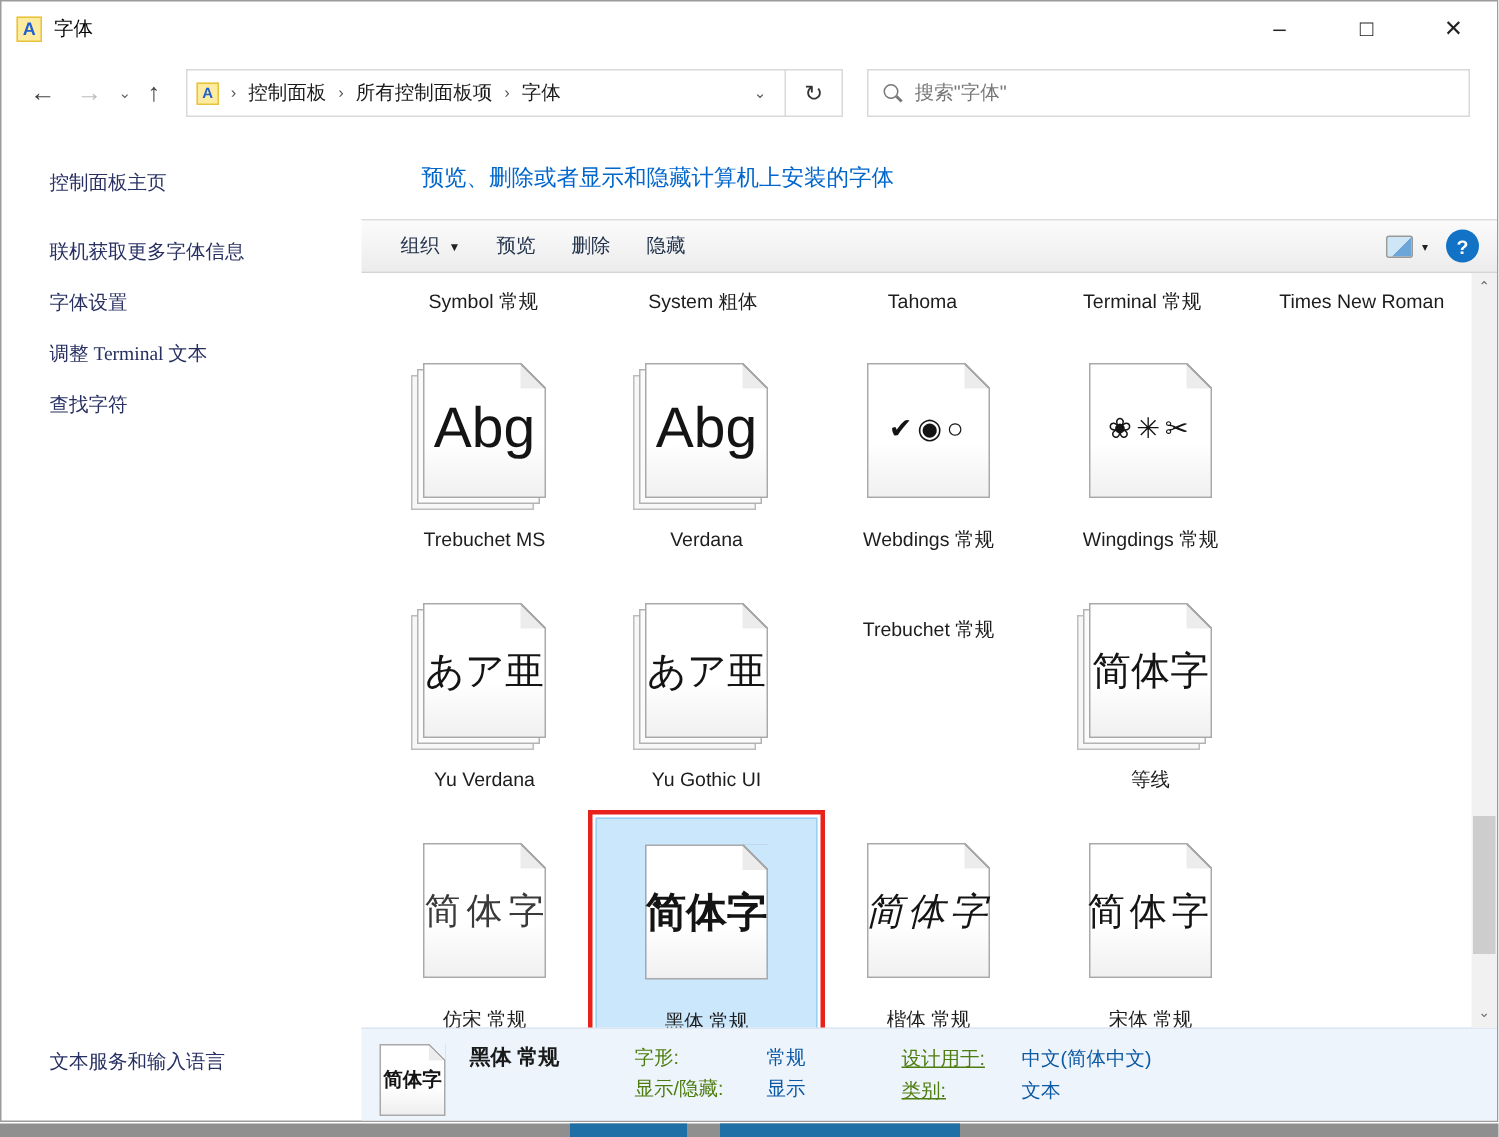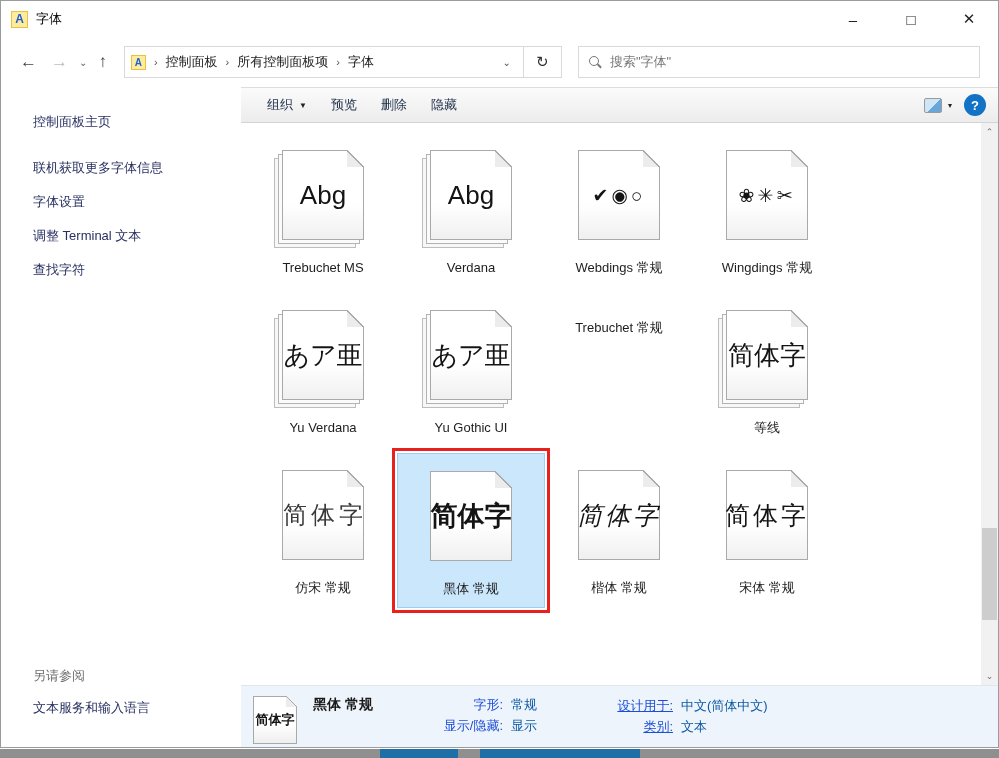--- a/index.html
+++ b/index.html
@@ -25,21 +25,21 @@
   .addr-chevron { margin-left:auto; font-size:10px; color:#555; padding:0 8px; }
   .refresh-btn { width:38px; height:32px; border:1px solid #d9d9d9; border-left:none; display:flex; align-items:center; justify-content:center; font-size:15px; color:#333; }
   .searchbox { display:flex; align-items:center; height:32px; border:1px solid #d9d9d9; margin-left:16px; flex:1; padding:0 10px; }
   .mag-icon { position:relative; width:12px; height:12px; margin-right:9px; flex:0 0 auto; }
   .mag-icon::before { content:""; position:absolute; top:0; left:0; width:8px; height:8px; border:1.5px solid #777; border-radius:50%; }
   .mag-icon::after { content:""; position:absolute; width:5px; height:1.5px; background:#777; transform:rotate(45deg); left:8px; top:9px; }
   .search-text { font-size:13px; color:#777; }
 
   
   .bodyrow { flex:1; display:flex; min-height:0; }
-  .sidebar { width:240px; flex:0 0 auto; display:flex; flex-direction:column; padding:26px 0 14px 32px; }
+  .sidebar { width:240px; flex:0 0 auto; display:flex; flex-direction:column; padding:26px 0 14px 32px;font-family:Liberation Serif, serif; }
   .side-link { font-size:13px; color:#283062; margin-bottom:16px; cursor:pointer; }
   .side-link.home { margin-bottom:28px; }
   .side-gap { flex:1; }
   .side-head { font-size:13px; color:#6d6d6d; margin-bottom:14px; }
 
   .main { flex:1; display:flex; flex-direction:column; min-width:0; }
   .page-heading { font-size:15px; color:#0066cc; padding:22px 0 18px 40px; }
   .toolbar { height:36px; background:linear-gradient(#fbfbfb,#ececec); border-top:1px solid #ddd; border-bottom:1px solid #d4d4d4; display:flex; align-items:center; padding:0 12px 0 14px; flex:0 0 auto; }
   .tb-item { font-size:13px; color:#24344d; padding:0 12px; display:flex; align-items:center; cursor:pointer; }
   .tb-caret { font-size:8px; margin-left:6px; color:#222; }
@@ -56,21 +56,21 @@
   .grid { display:flex; flex-wrap:wrap; }
   .tile { width:148px; display:flex; flex-direction:column; align-items:center; padding:12px 0 8px; margin-bottom:8px; position:relative; }
   .tile.selected { background:#cbe7fc; border:1px solid #9bd0f5; outline:3px solid #e8211c; outline-offset:2px; }
   .icon-wrap { height:100px; display:flex; align-items:center; justify-content:center; }
   .page { position:relative; width:82px; height:90px; background:linear-gradient(180deg,#ffffff 60%,#f0f0f0); border:1px solid #a9a9a9; display:flex; align-items:center; justify-content:center; --out:#fff; }
   .tile.selected .page { --out:#cbe7fc; }
   .page.stacked { box-shadow:-4px 4px 0 -1px #fbfbfb, -4px 4px 0 0 #b3b3b3, -8px 8px 0 -1px #f7f7f7, -8px 8px 0 0 #bdbdbd; }
   .fold { position:absolute; top:-1px; right:-1px; width:17px; height:17px;
           background:linear-gradient(to bottom left, var(--out) 0 47%, #a9a9a9 48% 53%, #ececec 54% 100%); }
   .glyph { color:#141414; white-space:nowrap; }
-  .g-latin { font-size:26px; }
+  .g-latin { font-size:38px; }
   .g-latin-small { font-size:22px; }
   .g-cjk { font-size:26px; }
   .g-cjk-bold { font-size:27px; font-weight:bold; }
   .g-cjk-thin { font-size:24px; font-weight:300; color:#3a3a3a; letter-spacing:4px; padding-left:4px; }
   .g-cjk-kai { font-size:25px; font-style:italic; letter-spacing:3px; }
   .g-cjk-song { font-family:"DejaVu Serif","Liberation Serif",serif; font-size:25px; letter-spacing:3px; }
   .g-dingbat { font-size:19px; letter-spacing:3px; }
   .tile-label { margin-top:14px; font-size:13px; color:#1d1d1d; text-align:center; line-height:1.4; }
 
   
@@ -79,21 +79,21 @@
   .scroll-thumb { position:absolute; left:1px; width:15px; top:72%; height:92px; background:#cdcdcd; }
 
   
   .details { height:62px; background:#eef4fb; border-top:1px solid #dde6f1; display:flex; align-items:center; padding-left:12px; flex:0 0 auto; }
   .mini-page { position:relative; width:44px; height:48px; background:linear-gradient(180deg,#fff 60%,#eee); border:1px solid #a9a9a9; display:flex; align-items:center; justify-content:center; --out:#eef4fb; margin-top:6px; }
   .mini-page .fold { width:11px; height:11px; }
   .mini-glyph { font-size:13px; font-weight:bold; color:#141414; white-space:nowrap; }
   .det-title { font-size:14px; font-weight:bold; color:#1a1a1a; margin:0 0 0 16px; align-self:flex-start; padding-top:10px; width:110px; }
   .det-group { display:flex; flex-direction:column; justify-content:center; gap:5px; }
   .det-row { display:flex; font-size:13px; line-height:1.2; }
-  .det-label { color:#1d4ed8; text-align:right; }
+  .det-label { color:#4d7c0f; }
   .det-value { color:#0c59a4; margin-left:8px; }
   .g1 .det-label { width:80px; }
   .g2 { margin-left:64px; }
   .g2 .det-label { width:72px;text-decoration:underline; }
   .g1 { margin-top:-2px; }
 
   
   .taskbar-sliver { position:absolute; left:0; bottom:0; width:999px; height:9px; background:#8f8f8f; }
   .sliver-seg { position:absolute; top:0; height:9px; background:#1d6fa5; }
 </style>
@@ -142,44 +142,51 @@
 
     <div class="sidebar">
       <div class="side-link home">控制面板主页</div>
       <div id="sidebar-links-host">
           <div class="side-link">联机获取更多字体信息</div>
           <div class="side-link">字体设置</div>
           <div class="side-link">调整 Terminal 文本</div>
           <div class="side-link">查找字符</div>
         </div>
       <div class="side-gap"></div>
-      <div class="side-head">另请参阅</div>
       <div id="sidebar-see-also-host">
           <div class="side-link">文本服务和输入语言</div>
         </div>
     </div>
 
     <div class="main">
+      <div class="page-heading">预览、删除或者显示和隐藏计算机上安装的字体</div>
 
       <div class="toolbar">
         <span id="toolbar-items-host" style="display:flex;font-family:Liberation Serif, serif;">
             <span class="tb-item">组织<span class="tb-caret">▼</span></span>
             <span class="tb-item">预览</span>
             <span class="tb-item">删除</span>
             <span class="tb-item">隐藏</span>
           </span>
         <div class="tb-right">
           <span class="views-icon"></span>
           <span class="views-caret">▾</span>
           <div class="help-btn">?</div>
         </div>
       </div>
 
       <div class="listwrap">
         <div class="grid-area">
+          <div class="label-row" id="partial-labels-host">
+              <div class="plabel">Symbol 常规</div>
+              <div class="plabel">System 粗体</div>
+              <div class="plabel">Tahoma</div>
+              <div class="plabel">Terminal 常规</div>
+              <div class="plabel">Times New Roman</div>
+            </div>
           <div class="grid" id="grid-host">
               <div class="tile">
                 <div class="icon-wrap">
                   <div class="page stacked">
                     <div class="fold"></div>
                     <span class="glyph g-latin">Abg</span>
                   </div>
                 </div>
                 <div class="tile-label">Trebuchet MS</div>
               </div>

